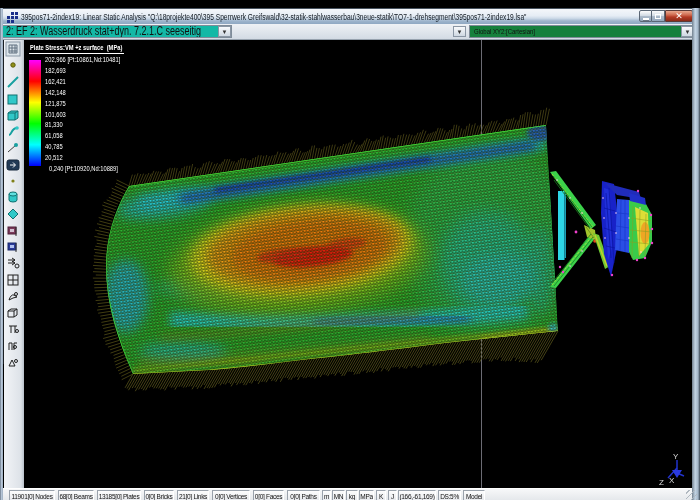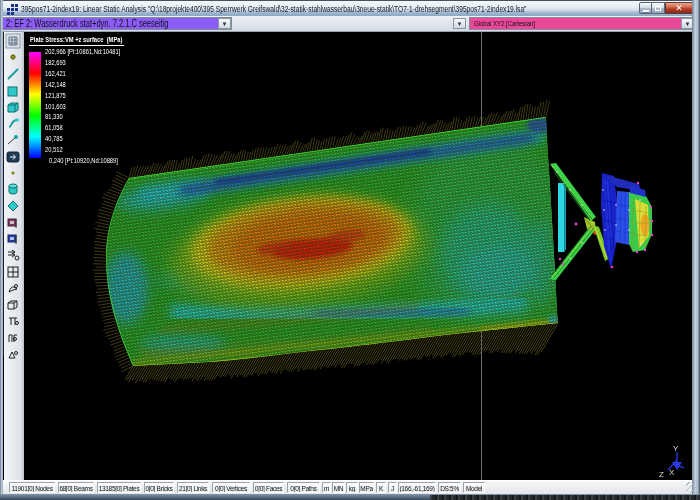--- a/index.html
+++ b/index.html
@@ -1,19 +1,19 @@
 <!DOCTYPE html>
 <html><head><meta charset="utf-8"><style>
 html,body{margin:0;padding:0;width:700px;height:500px;overflow:hidden;
 font-family:"Liberation Sans",sans-serif;background:#000;}
 *{box-sizing:border-box;}
 .abs{position:absolute;}
 </style></head>
 <body>
-<div class="abs" style="left:0;top:0;width:700px;height:356px;background:#1a1e22;">
+<div class="abs" style="left:0;top:8px;width:700px;height:356px;background:#1a1e22;">
 
 <div class="abs" style="left:0;top:0;width:700px;height:16px;
 background:linear-gradient(#f4f7fa 0%,#e6edf5 45%,#cddae8 62%,#9db4cc 80%,#8fa8c2 100%);
 border-top:1px solid #47525e;"></div>
 <svg class="abs" style="left:7px;top:4px" width="11" height="11" viewBox="0 0 11 11">
  <g fill="#1a2f8a">
         <rect x="0" y="4" width="3" height="3"></rect>
         <rect x="4" y="0" width="3" height="3"></rect>
  <rect x="4" y="4" width="3" height="3"></rect>
         <rect x="8" y="4" width="3" height="3"></rect>
@@ -26,24 +26,24 @@
 
 <div class="abs" style="left:639px;top:2px;width:13px;height:12px;background:linear-gradient(#fdfdfd,#cfd8e2 50%,#aebccb 50%,#94a7bc);border:1px solid #5a6675;border-radius:2px 0 0 2px;">
  <div class="abs" style="left:3px;top:7px;width:6px;height:1.5px;background:#fff;box-shadow:0 1px 0 #6a7684;"></div>
     </div>
 <div class="abs" style="left:652px;top:2px;width:13px;height:12px;background:linear-gradient(#fdfdfd,#cfd8e2 50%,#aebccb 50%,#94a7bc);border:1px solid #5a6675;border-left:none;">
  <div class="abs" style="left:3px;top:3px;width:6px;height:5px;border:1px solid #fff;"></div>
     </div>
 <div class="abs" style="left:665px;top:2px;width:28px;height:12px;background:linear-gradient(#e8a88e,#cf6a50 40%,#b33a24 60%,#8a2a18);border:1px solid #5a3a38;border-radius:0 2px 2px 0;color:#fff;font-size:9px;text-align:center;line-height:11px;">✕</div>
 
 <div class="abs" style="left:0;top:16px;width:700px;height:16px;background:linear-gradient(#eef1f5,#d3dbe4);border-bottom:1px solid #97a2ae;"></div>
-<div class="abs" style="left:2px;top:17px;width:230px;height:13px;background:#8b5cf6;border:1px solid #7f8c99;font-size:10px;color:#111;line-height:11px;padding-left:3px;white-space:nowrap;overflow:hidden;"><span style="display:inline-block;transform:scaleX(0.75);transform-origin:0 0;">2: EF 2: Wasserdruck stat+dyn. 7.2.1.C seeseitig</span></div>
+<div class="abs" style="left:2px;top:17px;width:230px;height:13px;background:#14b8a6;border:1px solid #7f8c99;font-size:12px;color:#111;line-height:11px;padding-left:3px;white-space:nowrap;overflow:hidden;"><span style="display:inline-block;transform:scaleX(0.75);transform-origin:0 0;">2: EF 2: Wasserdruck stat+dyn. 7.2.1.C seeseitig</span></div>
 <div class="abs" style="left:218px;top:18px;width:13px;height:11px;background:linear-gradient(#f8fafc,#cfd8e2);border:1px solid #8a96a4;font-size:6px;color:#333;text-align:center;line-height:10px;">▼</div>
 <div class="abs" style="left:453px;top:18px;width:13px;height:11px;background:linear-gradient(#f8fafc,#cfd8e2);border:1px solid #8a96a4;font-size:6px;color:#333;text-align:center;line-height:10px;">▼</div>
-<div class="abs" style="left:469px;top:17px;width:226px;height:13px;background:#ec4899;border:1px solid #7f8c99;font-size:8px;color:#111;line-height:11px;padding-left:4px;white-space:nowrap;overflow:hidden;"><span style="display:inline-block;transform:scaleX(0.75);transform-origin:0 0;">Global XY2:[Cartesian]</span></div>
+<div class="abs" style="left:469px;top:17px;width:226px;height:13px;background:#15803d;border:1px solid #7f8c99;font-size:8px;color:#111;line-height:11px;padding-left:4px;white-space:nowrap;overflow:hidden;"><span style="display:inline-block;transform:scaleX(0.75);transform-origin:0 0;">Global XY2:[Cartesian]</span></div>
 <div class="abs" style="left:681px;top:18px;width:13px;height:11px;background:linear-gradient(#f8fafc,#cfd8e2);border:1px solid #8a96a4;font-size:6px;color:#333;text-align:center;line-height:10px;">▼</div>
 
 <div class="abs" style="left:4px;top:32px;width:20px;height:448px;background:linear-gradient(to right,#f2f4f7,#dde2e8 85%,#b9c1ca);"></div>
 <svg style="position:absolute;left:5px;top:33px" width="16" height="16" viewBox="0 0 16 16">
       <rect x="1" y="1" width="14" height="14" fill="#dce4ea" stroke="#8a98a6"></rect>
       <path d="M4,4h8v8h-8z M4,7h8 M4,10h8 M7,4v8 M10,4v8" stroke="#607080" fill="none"></path>
     </svg>
 <svg style="position:absolute;left:5px;top:49px" width="16" height="16" viewBox="0 0 16 16">
       <circle cx="8" cy="8" r="2.2" fill="#909018" stroke="#606010"></circle>
     </svg>

